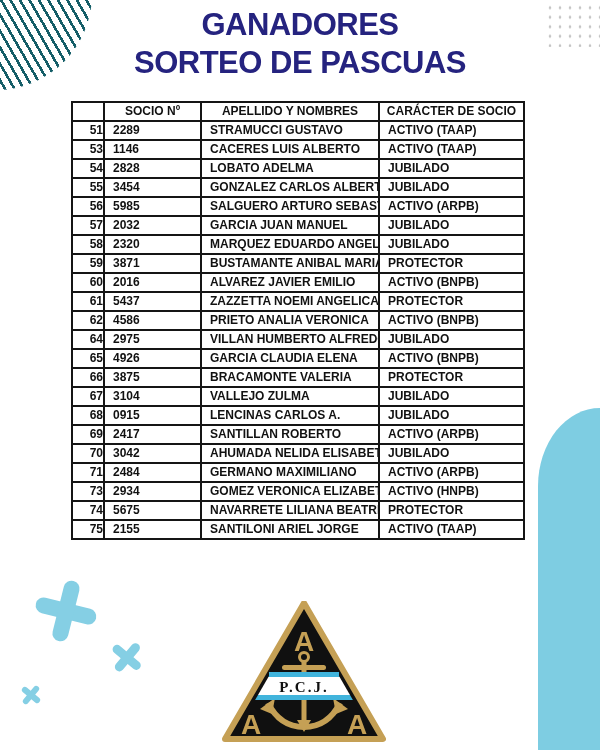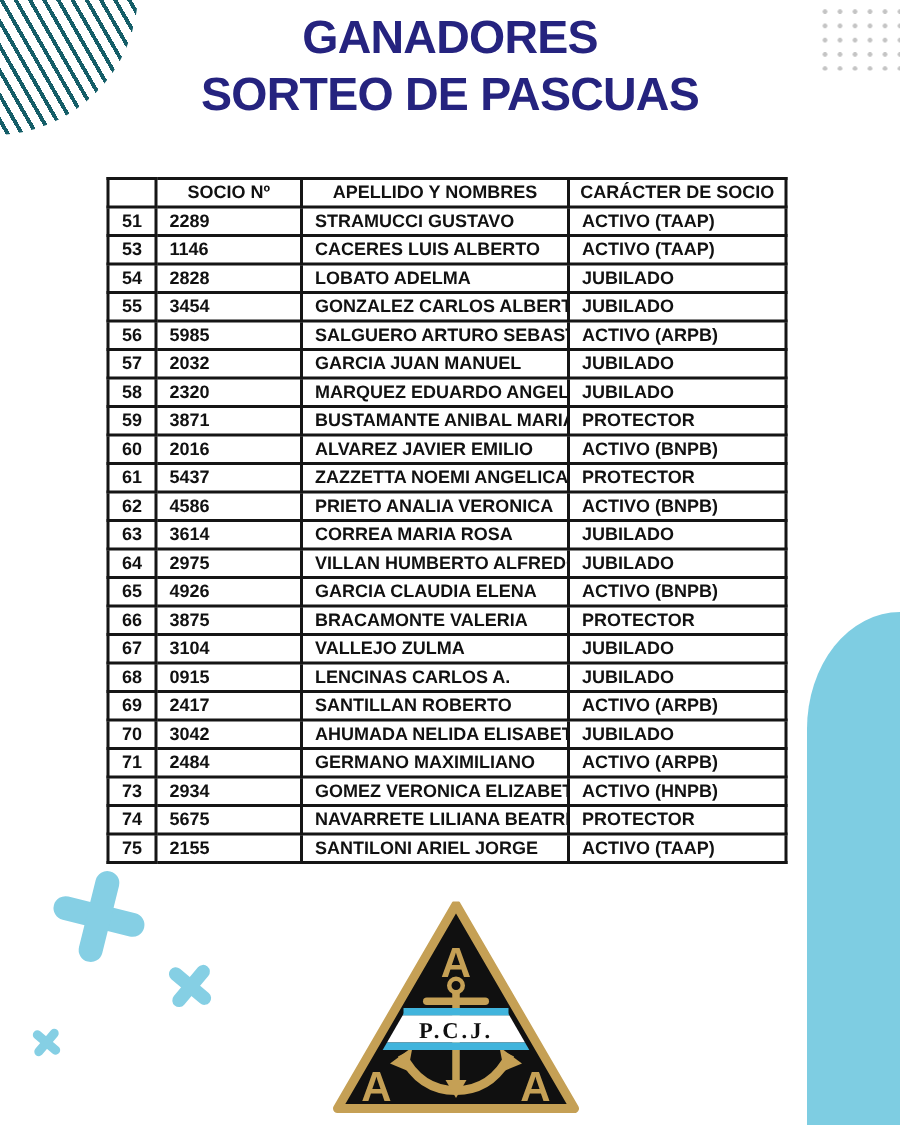--- a/index.html
+++ b/index.html
@@ -18,30 +18,30 @@
     background:radial-gradient(circle,#c4c4c4 1.4px,transparent 1.6px);
     background-size:10px 9.5px;
   }
   
   .title{
     position:absolute;left:0;top:6px;width:100%;text-align:center;
     color:#25237f;font-weight:bold;font-size:31px;line-height:38px;letter-spacing:-.5px;
   }
   
   table.winners{
-    position:absolute;left:71px;top:118px;width:452px;
+    position:absolute;left:71px;top:101px;width:452px;
     border-collapse:collapse;table-layout:fixed;
     font-weight:bold;font-size:12px;color:#111;
   }
   table.winners th,table.winners td{
     border:2px solid #151515;height:17px;line-height:17px;
     white-space:nowrap;overflow:hidden;padding:0 0 0 8px;text-align:left;
   }
   table.winners th{text-align:center;padding:0;font-size:12px;}
-  table.winners td.pos{text-align:center;padding:0;margin-top:20px;}
+  table.winners td.pos{text-align:right;padding:0;margin-top:20px;}
   col.c-pos{width:32px}col.c-socio{width:97px}col.c-nombre{width:178px}col.c-car{width:145px}
   
   .blue-capsule{
     position:absolute;left:538px;top:408px;width:80px;height:342px;
     background:#7ecde2;border-top-left-radius:62px 78px;
   }
   
   .plus{position:absolute;}
   .plus i{position:absolute;display:block;background:#85cfe4;border-radius:10px;}
   .plus-large{left:35px;top:580px;width:62px;height:62px;transform:rotate(14deg);}
@@ -146,26 +146,20 @@
           <td>ZAZZETTA NOEMI ANGELICA</td>
           <td>PROTECTOR</td>
         </tr>
         <tr>
           <td class="pos">62</td>
           <td>4586</td>
           <td>PRIETO ANALIA VERONICA</td>
           <td>ACTIVO (BNPB)</td>
         </tr>
         <tr>
-          <td class="pos">63</td>
-          <td>3614</td>
-          <td>CORREA MARIA ROSA</td>
-          <td>JUBILADO</td>
-        </tr>
-        <tr>
           <td class="pos">64</td>
           <td>2975</td>
           <td>VILLAN HUMBERTO ALFREDO</td>
           <td>JUBILADO</td>
         </tr>
         <tr>
           <td class="pos">65</td>
           <td>4926</td>
           <td>GARCIA CLAUDIA ELENA</td>
           <td>ACTIVO (BNPB)</td>

